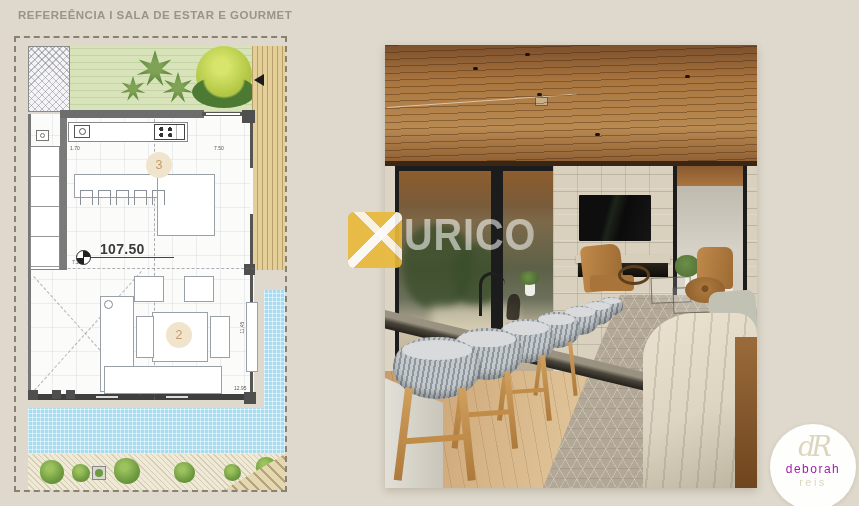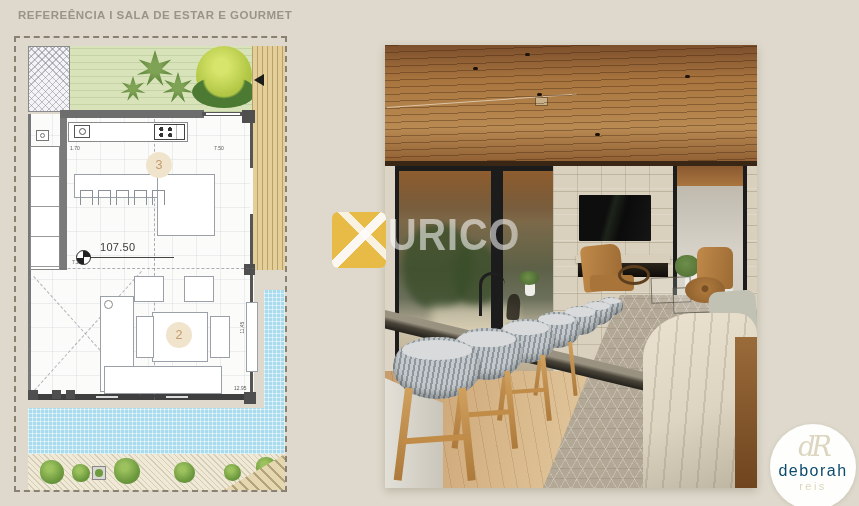--- a/index.html
+++ b/index.html
@@ -78,21 +78,21 @@
       radial-gradient(circle 3px at 52% 72%,#333 70%,transparent 72%),
       linear-gradient(90deg,transparent 0 72%,#bbb 72% 76%,transparent 76%);}
   .island-a{left:58px;top:136px;width:108px;height:24px;background:#fff;border:1px solid #9aa0a8;}
   .island-b{left:141px;top:136px;width:58px;height:62px;background:#fff;border:1px solid #9aa0a8;}
   .bstool{position:absolute;top:152px;width:13px;height:15px;border:1.5px solid #8a9098;border-bottom:none;background:transparent;}
   .room-label{position:absolute;width:26px;height:26px;border-radius:50%;background:#F1E4CC;
     color:#C49A6E;font-size:12.5px;display:flex;align-items:center;justify-content:center;}
   .lvl-circle{left:60px;top:212px;width:15px;height:15px;border-radius:50%;border:1px solid #222;
     background:conic-gradient(#222 0 90deg,#fff 90deg 180deg,#222 180deg 270deg,#fff 270deg 360deg);}
   .lvl-line{left:70px;top:219px;width:88px;border-top:1.3px solid #444;}
-  .lvl-text{left:84px;top:203px;font-size:11px;font-weight:normal;color:#3c3c3c;letter-spacing:.3px;}
+  .lvl-text{left:84px;top:203px;font-size:14px;font-weight:bold;color:#3c3c3c;letter-spacing:.3px;}
   .furn{position:absolute;background:#fff;border:1px solid #9aa0a8;}
   .dim{position:absolute;font-size:8px;color:#555;transform:scale(.62);transform-origin:left top;white-space:nowrap;}
   .dim-vert{writing-mode:vertical-rl;transform:scale(.6) rotate(180deg);transform-origin:center;}
   .dash-v{left:138px;top:76px;height:286px;border-left:1px dashed rgba(110,110,125,.55);}
   .dash-h{left:12px;top:230px;width:226px;border-top:1px dashed rgba(110,110,125,.55);}
   .dash-d1{left:18px;top:238px;width:160px;border-top:1px dashed rgba(110,110,125,.5);
     transform:rotate(48deg);transform-origin:left top;}
   .dash-d2{left:18px;top:352px;width:160px;border-top:1px dashed rgba(110,110,125,.5);
     transform:rotate(-48deg);transform-origin:left top;}
   .seat-circle{position:absolute;left:88px;top:262px;width:9px;height:9px;border-radius:50%;border:1px solid #8a8a8a;background:#fff;}
@@ -175,41 +175,41 @@
   .glass-table{position:absolute;border:1px solid rgba(80,75,65,.7);background:rgba(255,255,255,.14);}
   .ph-sofa{left:258px;top:268px;width:114px;height:175px;
     border-radius:46% 18% 0 0 / 26% 12% 0 0;
     background:linear-gradient(160deg,#eae1cf,var(--c-sofa,#DDD4C1) 55%,#bdb4a0);}
   .ph-sofa::after{content:'';position:absolute;inset:0;border-radius:inherit;
     background:repeating-linear-gradient(95deg,rgba(120,110,95,.22) 0 2px,transparent 2px 17px);}
   .sofa-cushions{left:325px;top:246px;width:47px;height:58px;background:#C2C2B4;border-radius:9px;transform:rotate(-4deg);}
   .sofa-wood{left:350px;top:292px;width:22px;height:151px;background:linear-gradient(180deg,#9a6b3a,#6f451f);}
 
   
-  .watermark{position:absolute;left:332px;top:208px;width:330px;height:80px;
+  .watermark{position:absolute;left:348px;top:208px;width:330px;height:80px;
     -webkit-mask-image:linear-gradient(90deg,#000 52%,transparent 96%);
     mask-image:linear-gradient(90deg,#000 52%,transparent 96%);}
   .wm-logo{position:absolute;left:0;top:4px;width:54px;height:56px;border-radius:6px;
     background:var(--c-gold,#E9B93C);opacity:.92;overflow:hidden;}
   .wm-logo::after{content:'';position:absolute;inset:0;
     background:
       linear-gradient(135deg,transparent 0 44%,rgba(255,255,255,.95) 44% 56%,transparent 56%),
       linear-gradient(45deg,transparent 0 56%,rgba(255,255,255,.85) 56% 66%,transparent 66%);}
   .wm-brand{position:absolute;left:56px;top:2px;font-size:44px;font-weight:bold;
     color:rgba(255,255,255,.55);letter-spacing:1px;transform:scaleX(.9);transform-origin:left top;}
   .wm-tagline{position:absolute;left:3px;top:58px;font-size:11.5px;font-weight:600;
     color:rgba(255,255,255,.5);letter-spacing:4.6px;white-space:nowrap;}
 
   
   .badge{position:absolute;left:770px;top:424px;width:86px;height:86px;border-radius:50%;
     background:rgba(255,255,255,.96);display:flex;flex-direction:column;align-items:center;
     box-shadow:0 1px 4px rgba(120,110,90,.2);}
   .badge-monogram{margin-top:9px;font-family:"DejaVu Serif",serif;font-style:italic;
     font-size:27px;line-height:1;color:#DCD5BF;letter-spacing:-4px;}
-  .badge-name{margin-top:2px;font-size:16px;letter-spacing:1.5px;color:#0c4a6e;}
+  .badge-name{margin-top:2px;font-size:12px;letter-spacing:1.5px;color:#a21caf;}
   .badge-surname{font-size:11px;letter-spacing:2.5px;color:#DDD6BD;}
 </style>
 </head>
 <body>
 
 <div class="slide">
 
   <div class="slide-title">REFEREÊNCIA I SALA DE ESTAR E GOURMET</div>
 
   <div class="floorplan">

